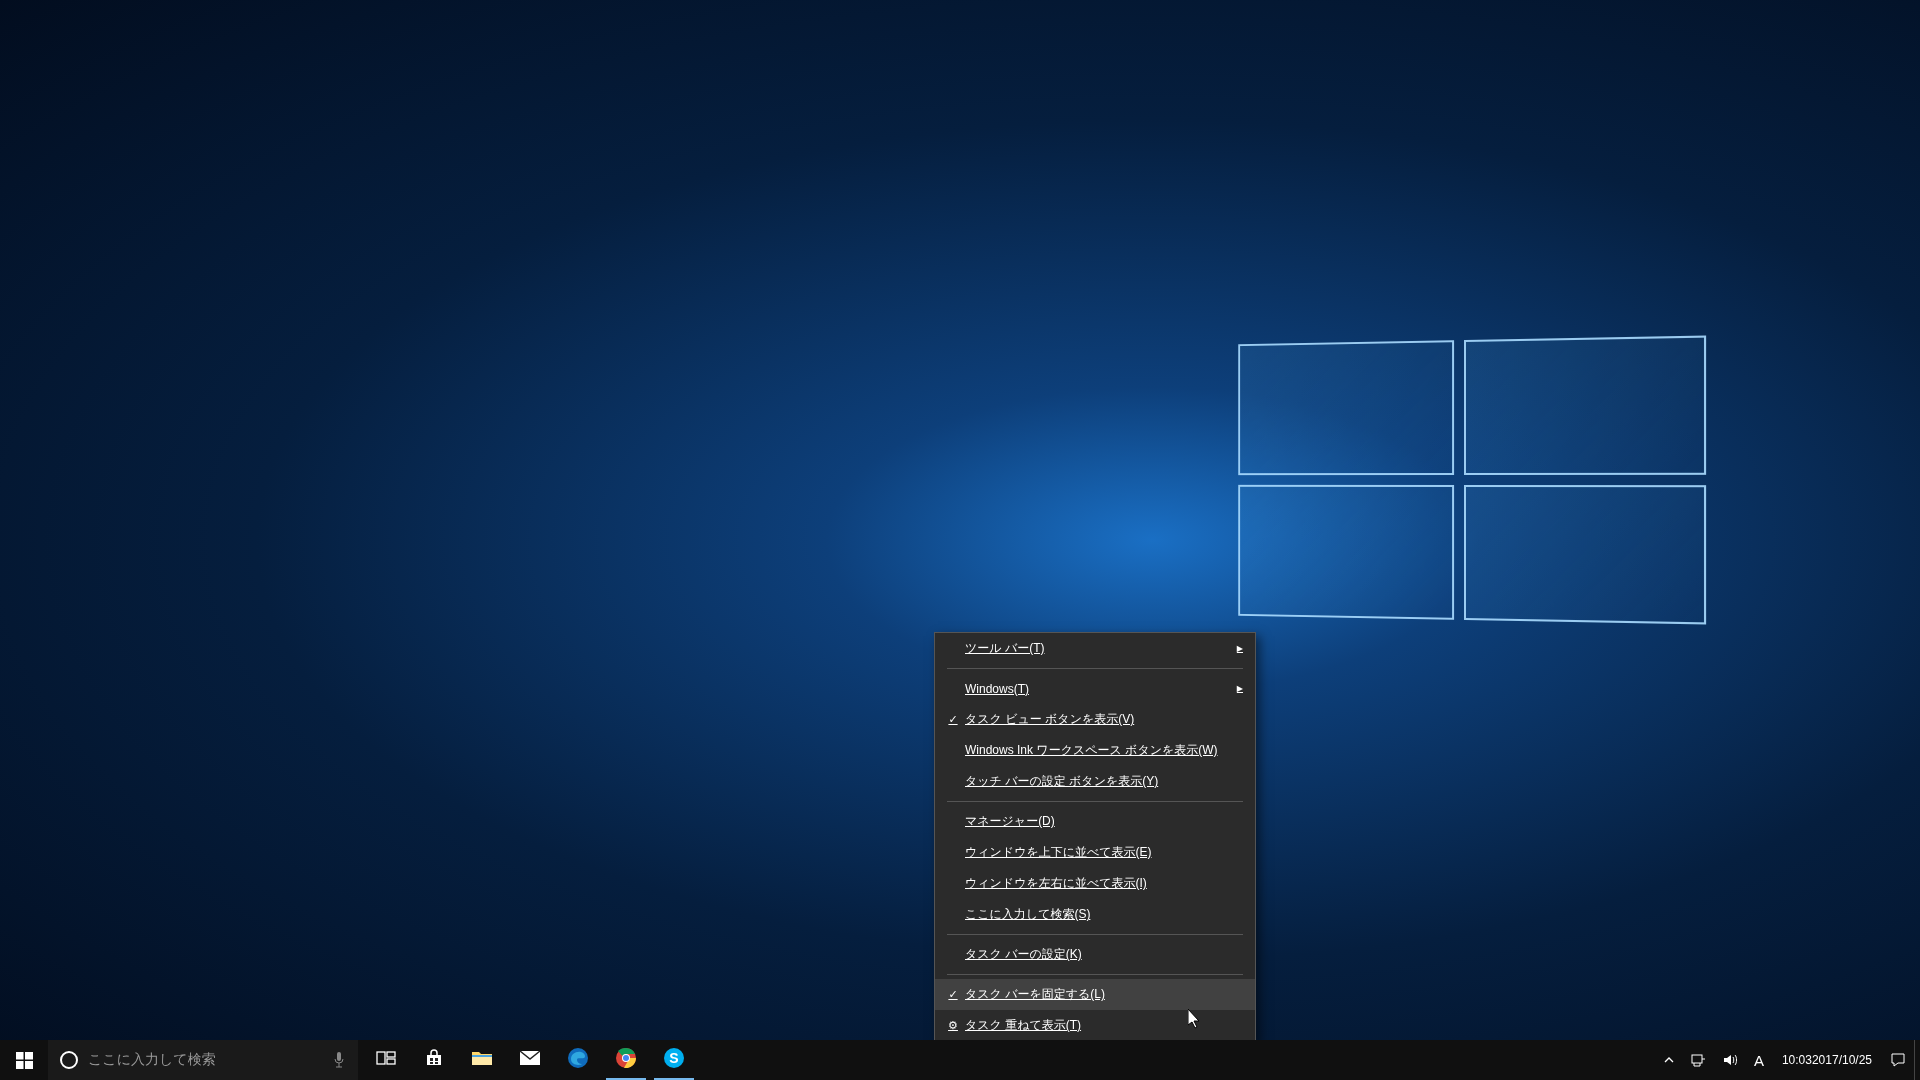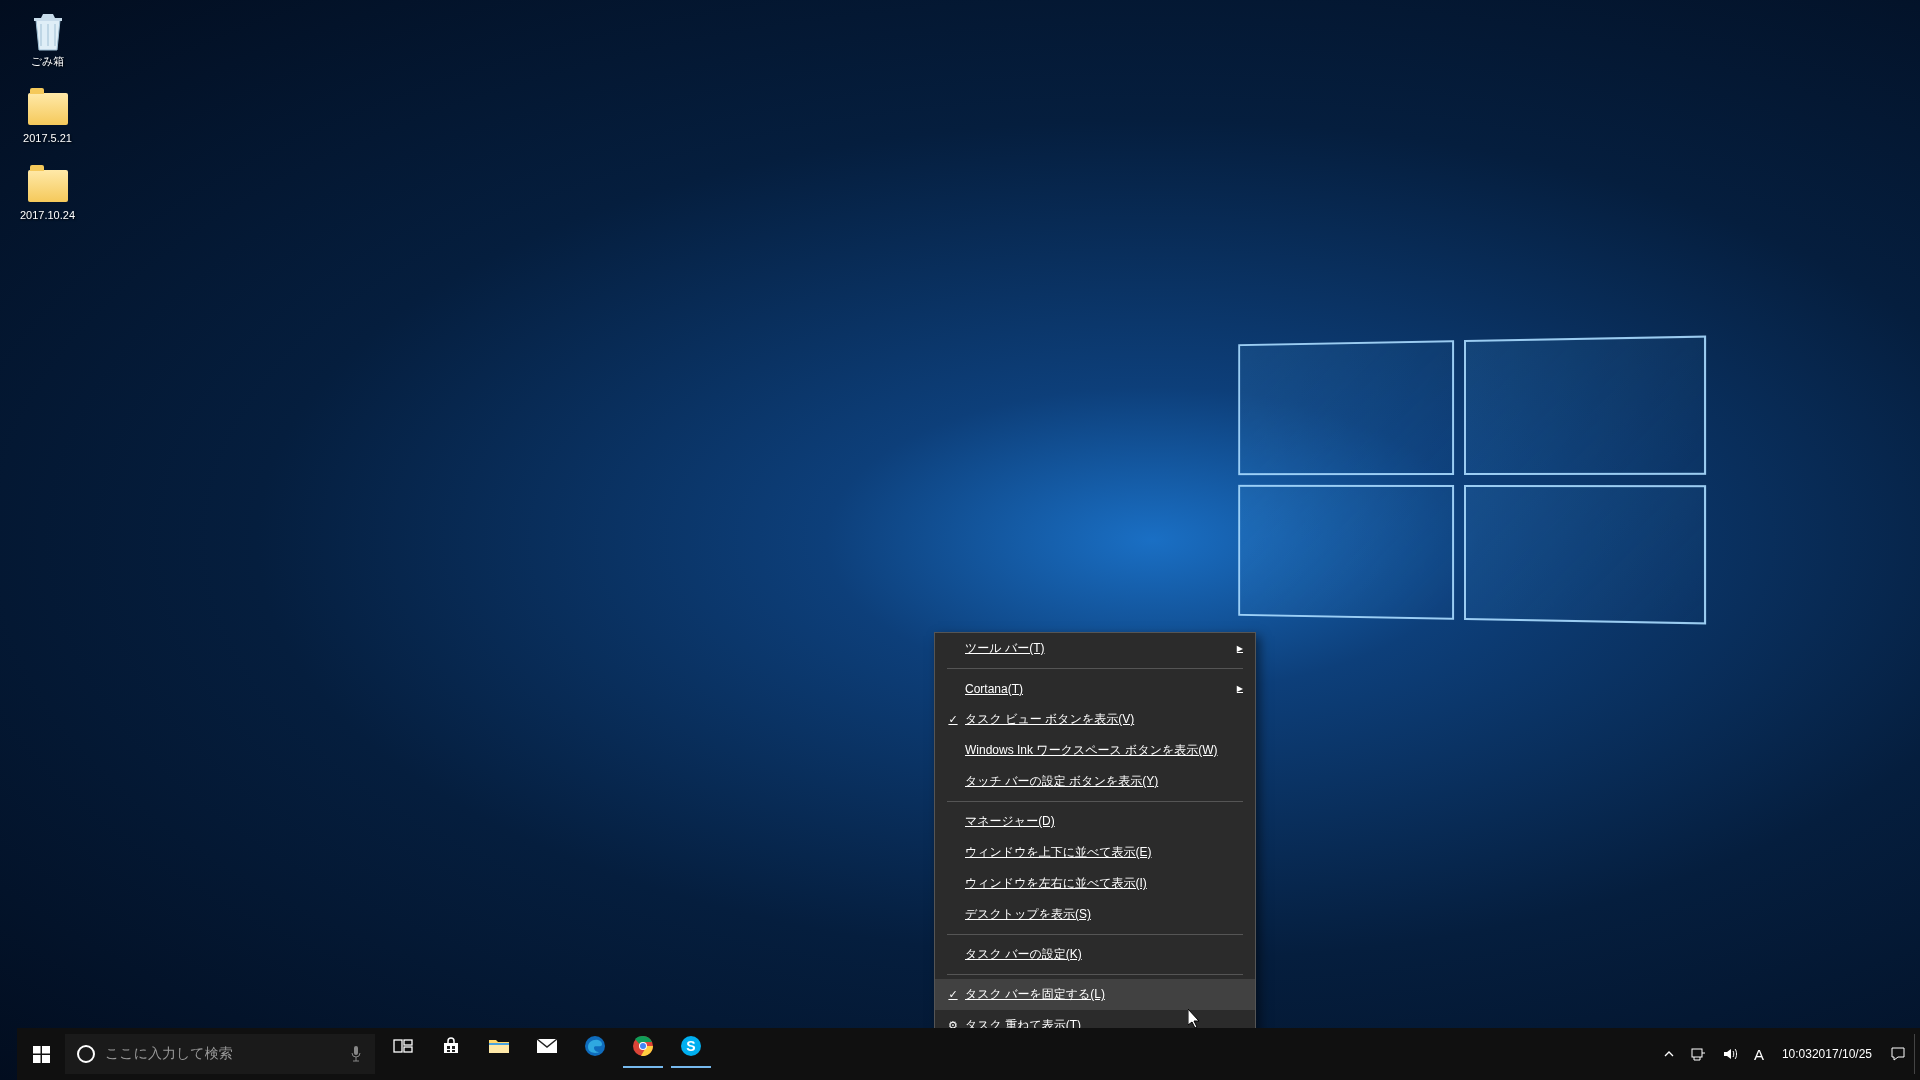--- a/index.html
+++ b/index.html
@@ -38,23 +38,23 @@
       cursor: pointer; user-select: none;
       text-shadow: 1px 1px 2px rgba(0,0,0,.8);
       margin-bottom: 2px;
     }
     .d-icon .ic { width: 42px; height: 42px; margin-bottom: 2px; display:flex;align-items:center;justify-content:center; }
     .d-icon .lbl { line-height: 1.2; }
     
     
     .taskbar {
       position: absolute; bottom: 0; left: 0; right: 0;
-      height: 52px;
+      height: 40px;
       background: #101010;
-      display: flex; align-items: center; margin-left: 17px;
+      display: flex; align-items: center;
     }
     .tb-left { display: flex; align-items: center; height: 100%; }
     .tb-btn { width: 48px; height: 40px; display:flex;align-items:center;justify-content:center; color:#fff; cursor:pointer; }
     .start-btn svg { width: 17px; height: 17px; }
     
     .search-box {
       display: flex; align-items: center;
       width: 310px; height: 40px;
       background: #1a1a1a;
       color: #ccc; padding: 0 12px; gap: 10px;
@@ -107,56 +107,31 @@
 
 <div class="desktop">
 
   <div class="win-logo">
     <div class="pane"></div>
       <div class="pane"></div>
       <div class="pane"></div>
       <div class="pane"></div>
   </div>
 
-  <div class="desktop-icons">
-    <div class="d-icon">
-      <div class="ic">
-        <svg class="bin-icon" viewBox="0 0 34 40">
-            <path d="M5 8h24l-3 30H8z" fill="#dfeef7" stroke="#9fbfd4"></path>
-            <path d="M3 6h28v3H3z" fill="#c8dceb"></path>
-            <path d="M12 2h10l2 4H10z" fill="#c8dceb"></path>
-            <path d="M10 12v22M17 12v22M24 12v22" stroke="#9fbfd4"></path>
-          </svg>
-      </div>
-      <span class="lbl">ごみ箱</span>
-    </div>
-    <div class="d-icon">
-      <div class="ic">
-          <div class="folder-icon"></div>
-        </div>
-      <span class="lbl">2017.5.21</span>
-    </div>
-    <div class="d-icon">
-      <div class="ic">
-          <div class="folder-icon"></div>
-        </div>
-      <span class="lbl">2017.10.24</span>
-    </div>
-  </div>
 
   <div class="ctx-menu" id="ctx">
       <div class="ctx-item">
         <span class="pre"></span>
         <span class="label">ツール バー(T)</span>
         <span class="arrow" style="font-size: 8px;">▶</span>
       </div>
       <div class="ctx-sep"></div>
       <div class="ctx-item">
         <span class="pre"></span>
-        <span class="label">Cortana(T)</span>
+        <span class="label">Windows(T)</span>
         <span class="arrow" style="font-size: 8px;">▶</span>
       </div>
       <div class="ctx-item">
         <span class="pre">✓</span>
         <span class="label">タスク ビュー ボタンを表示(V)</span>
       </div>
       <div class="ctx-item">
         <span class="pre"></span>
         <span class="label">Windows Ink ワークスペース ボタンを表示(W)</span>
       </div>
@@ -172,21 +147,21 @@
       <div class="ctx-item">
         <span class="pre"></span>
         <span class="label">ウィンドウを上下に並べて表示(E)</span>
       </div>
       <div class="ctx-item">
         <span class="pre"></span>
         <span class="label">ウィンドウを左右に並べて表示(I)</span>
       </div>
       <div class="ctx-item">
         <span class="pre"></span>
-        <span class="label">デスクトップを表示(S)</span>
+        <span class="label">ここに入力して検索(S)</span>
       </div>
       <div class="ctx-sep"></div>
       <div class="ctx-item">
         <span class="pre"></span>
         <span class="label">タスク バーの設定(K)</span>
       </div>
       <div class="ctx-sep"></div>
       <div class="ctx-item hovered">
         <span class="pre">✓</span>
         <span class="label">タスク バーを固定する(L)</span>

